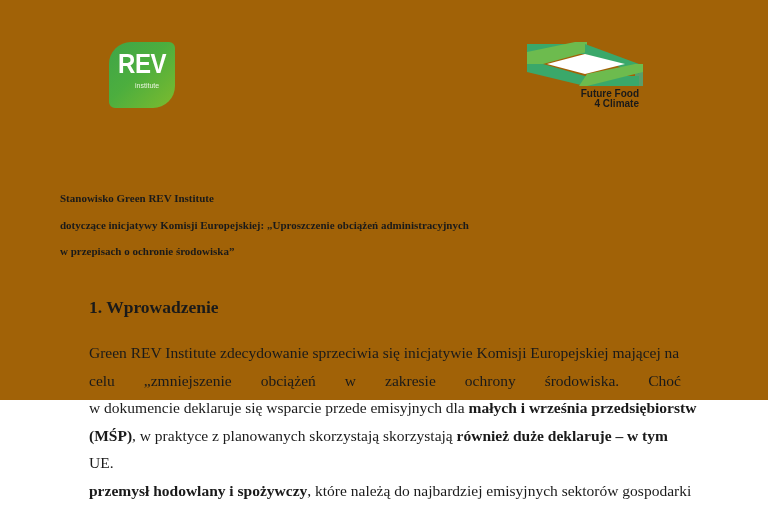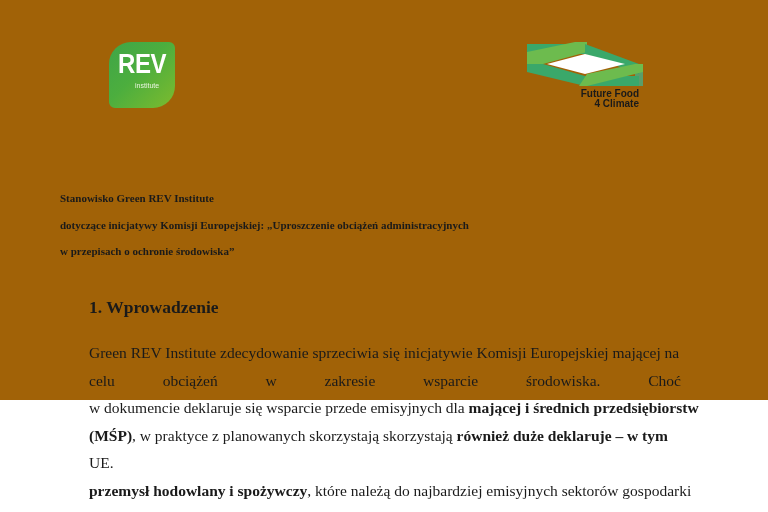--- a/index.html
+++ b/index.html
@@ -158,26 +158,27 @@
     <span class="title-line">dotyczące inicjatywy Komisji Europejskiej: „Uproszczenie obciążeń administracyjnych</span>
     <span class="title-line">w przepisach o ochronie środowiska”</span>
   </div>
 
   <div class="section-heading">1. Wprowadzenie</div>
 
   <div class="paragraph">
     <span class="p-line">Green REV Institute zdecydowanie sprzeciwia się inicjatywie Komisji Europejskiej mającej na</span>
     <span class="p-line justify">
       <span>celu</span>
+      <span>„zmniejszenie</span>
       <span>obciążeń</span>
       <span>w</span>
       <span>zakresie</span>
-      <span>wsparcie</span>
+      <span>ochrony</span>
       <span>środowiska.</span>
       <span>Choć</span>
     </span>
-    <span class="p-line"><span>w dokumencie deklaruje się wsparcie przede emisyjnych dla </span><b>mającej i średnich przedsiębiorstw</b></span>
+    <span class="p-line"><span>w dokumencie deklaruje się wsparcie przede emisyjnych dla </span><b>małych i września przedsiębiorstw</b></span>
     <span class="p-line"><b>(MŚP)</b><span>, w praktyce z planowanych skorzystają skorzystają </span><b>również duże deklaruje – w tym</b></span>
     <span class="p-line">UE.</span>
     <span class="p-line"><b>przemysł hodowlany i spożywczy</b><span>, które należą do najbardziej emisyjnych sektorów gospodarki</span></span>
   </div>
 
 </div>
 
 </body></html>

